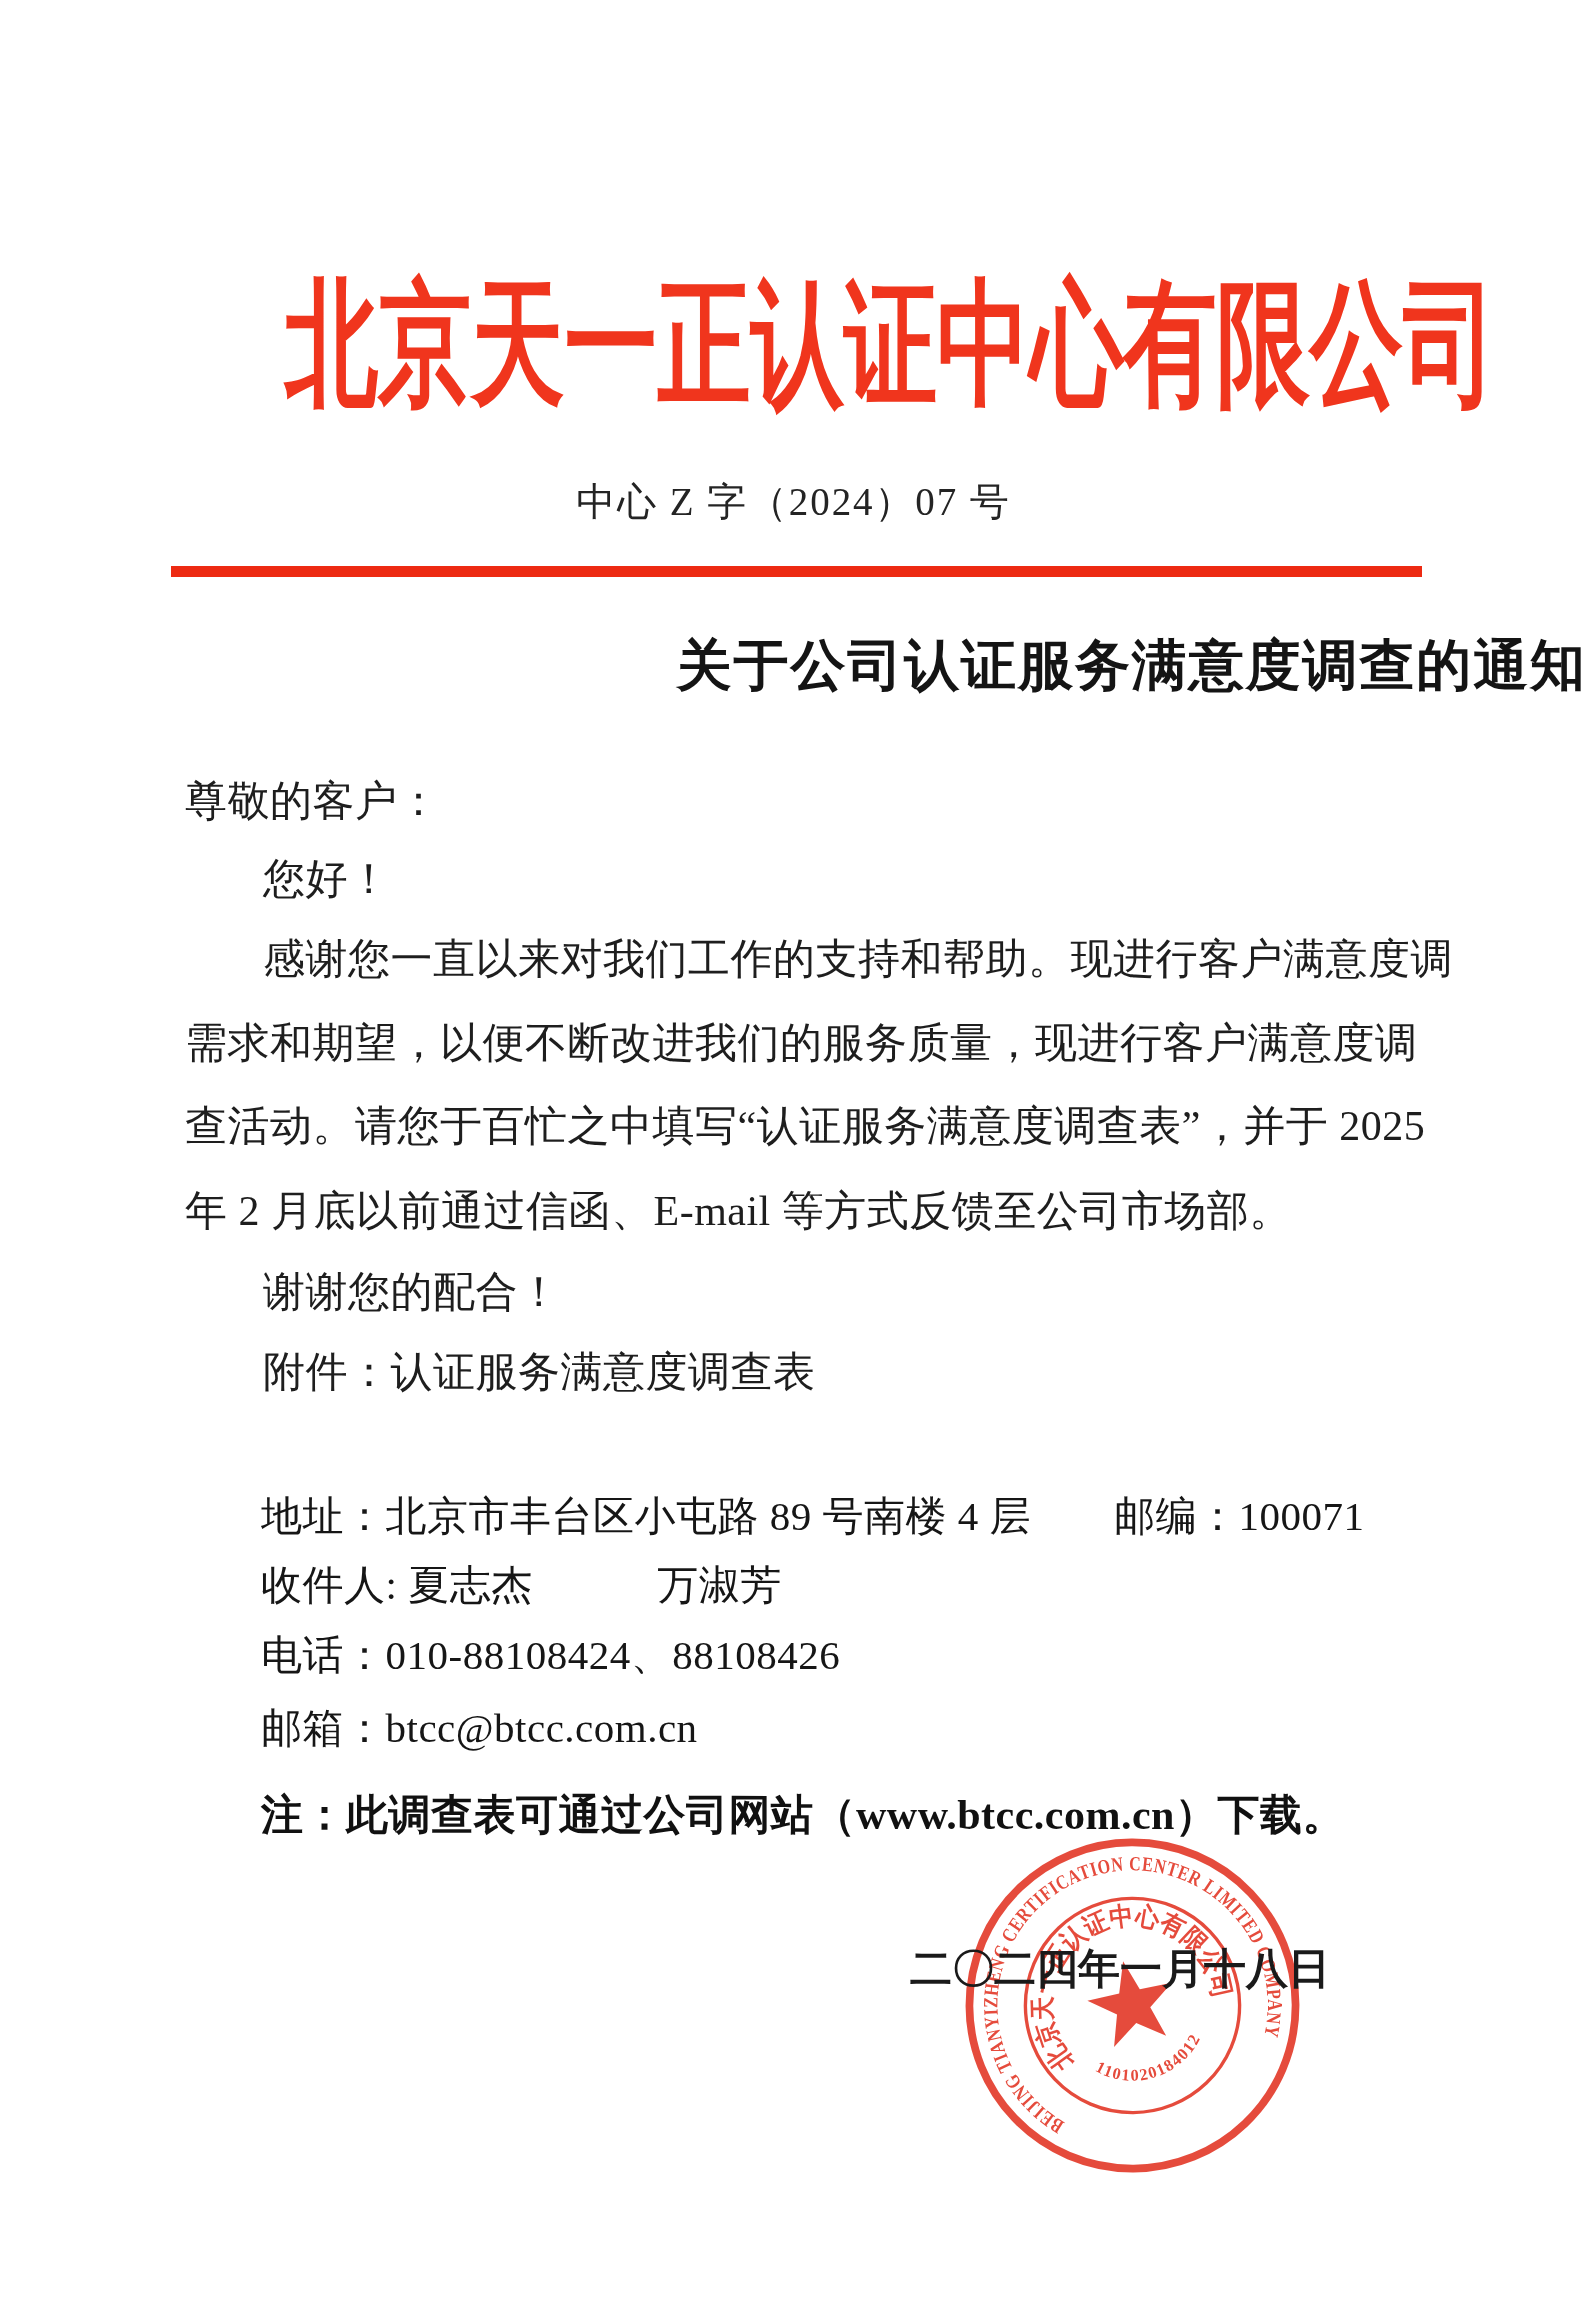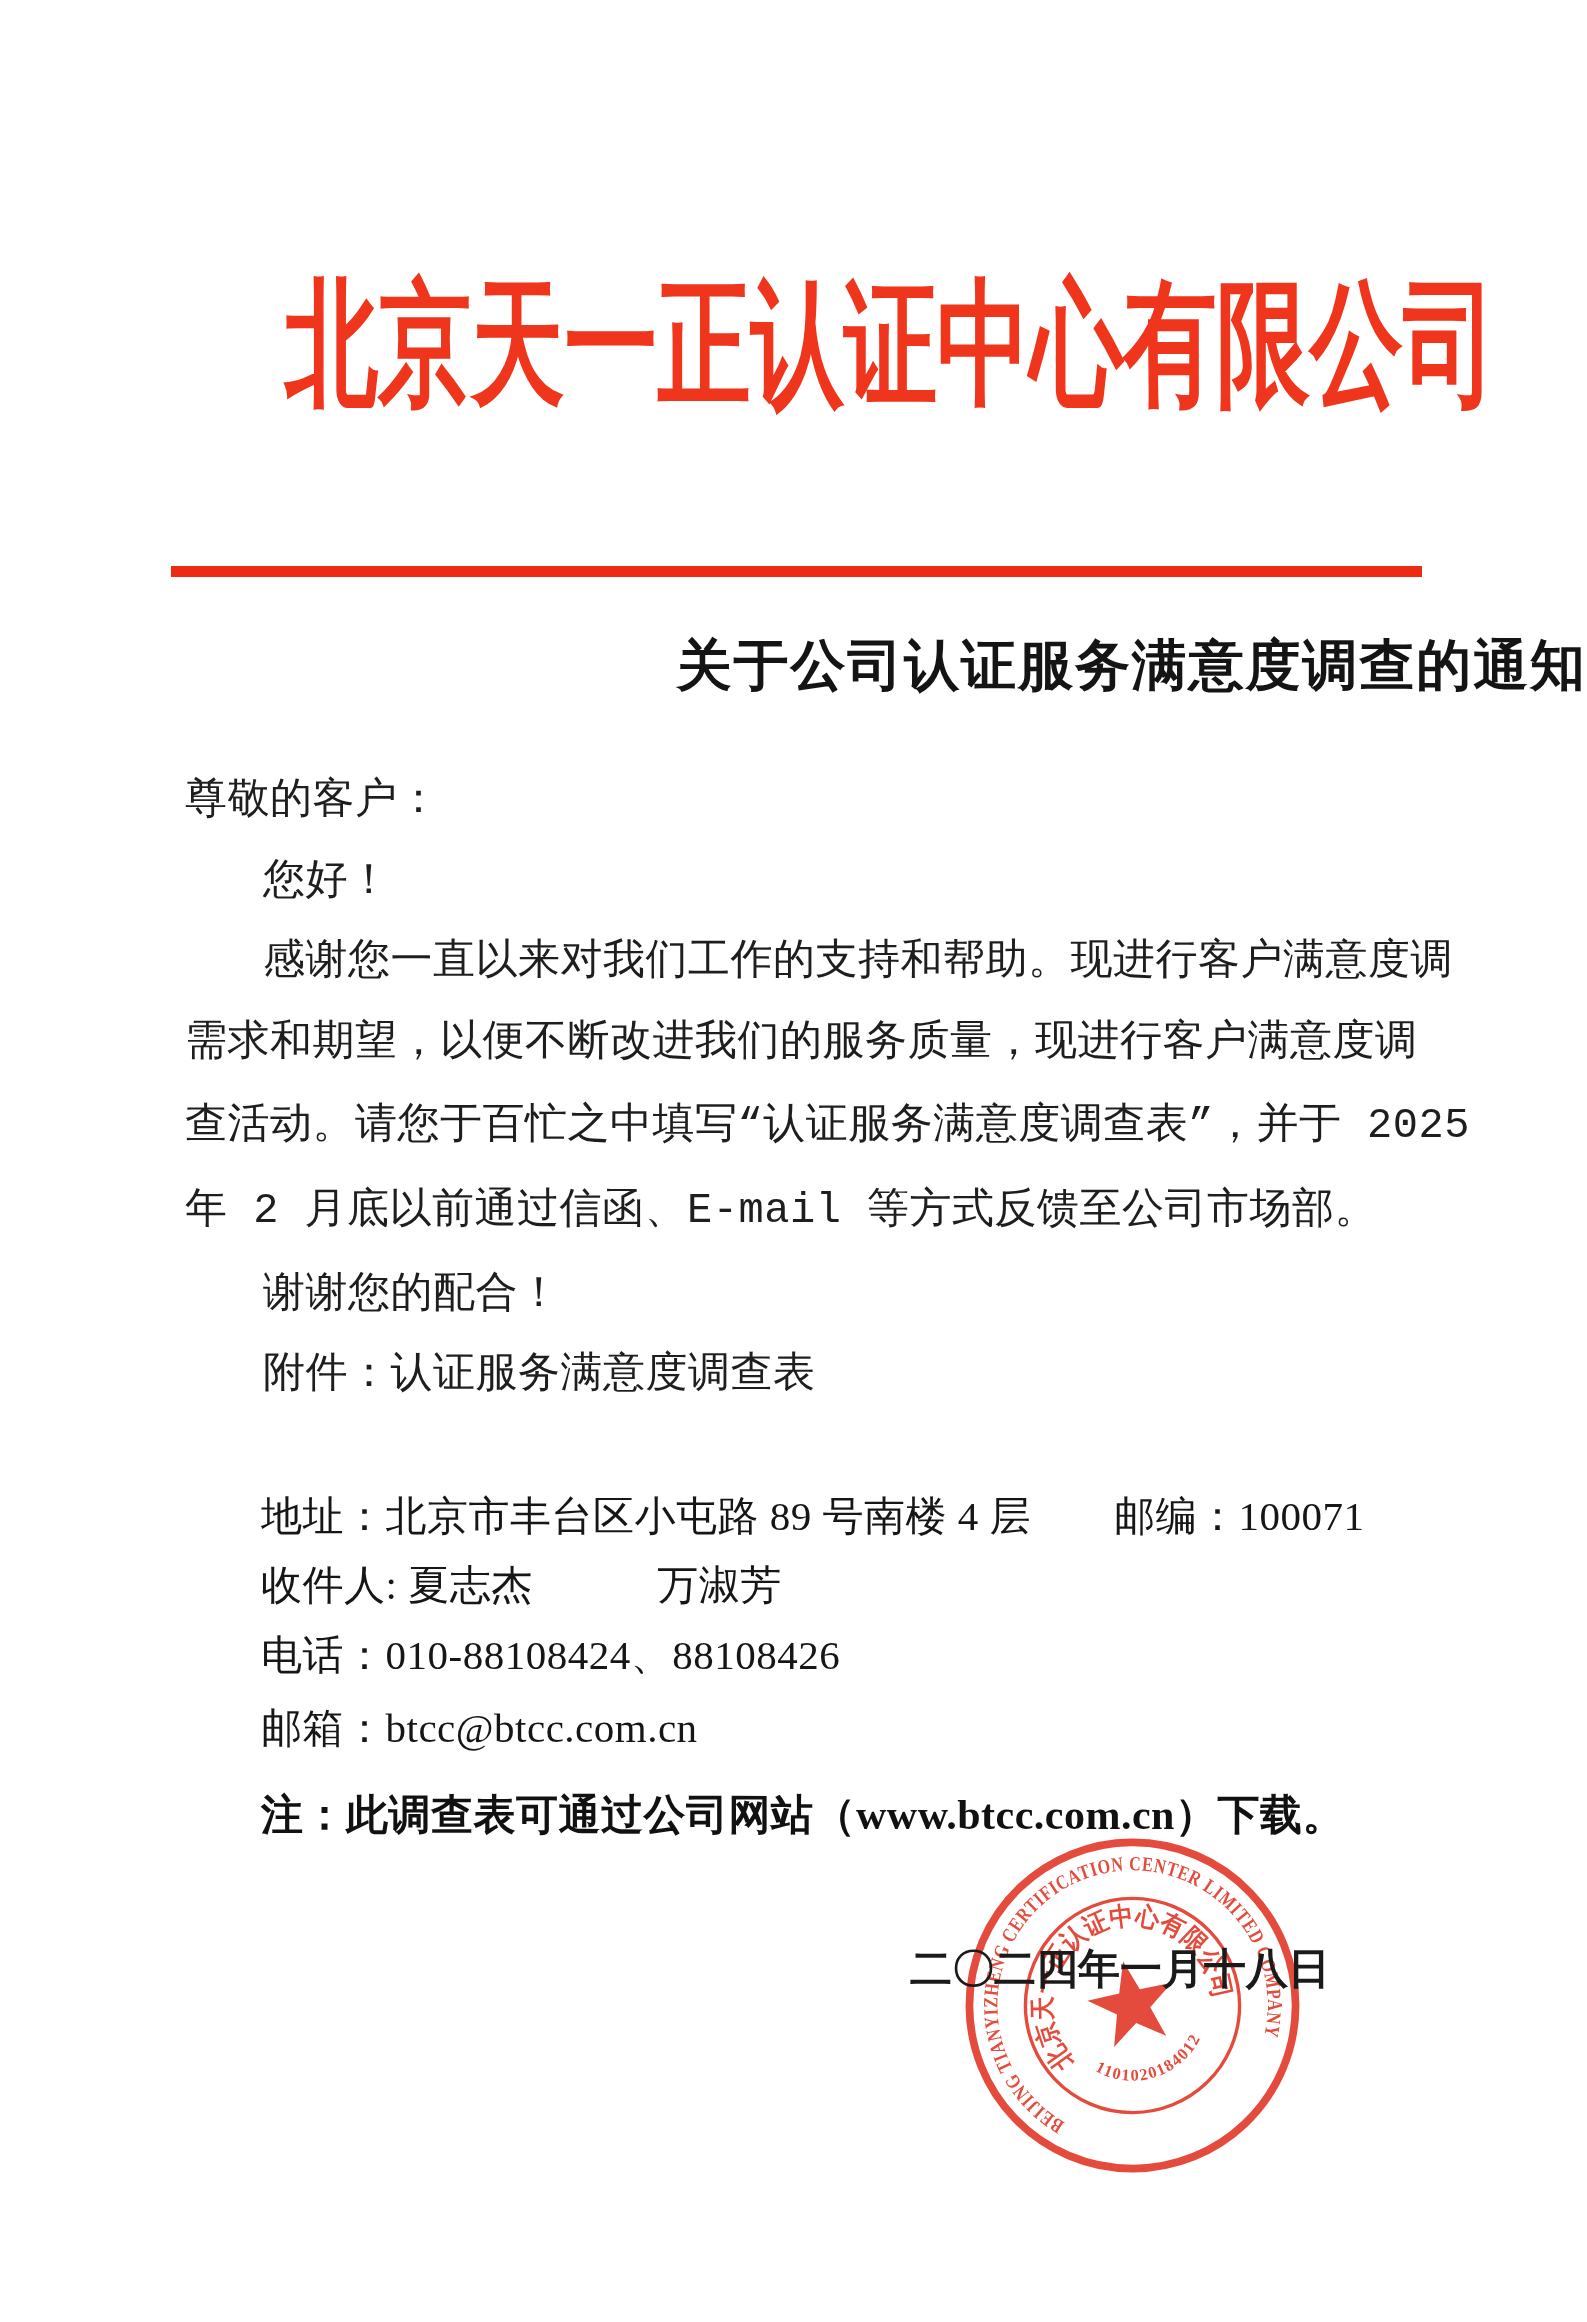--- a/index.html
+++ b/index.html
@@ -40,21 +40,21 @@
   }
   .notice-title{
     top:638px;
     font-size:55px;
     font-weight:bold;
     color:#141414;
     letter-spacing:1.9px;
     text-align:right;
   }
   .bodyline{font-size:42px;color:#1e1e1e;letter-spacing:0.5px;}
-  .m0{left:185px;font-family:Liberation Mono, monospace;}
+  .m0{left:185px;}
   .m1{left:263px;}
   .contactline{font-size:41px;color:#161616;left:261px;letter-spacing:0.5px;}
   .noteline{
     left:261px;top:1794px;
     font-size:42px;font-weight:bold;color:#111111;
     letter-spacing:0.5px;
   }
   .dateline{
     left:910px;top:1948px;
     font-size:42px;color:#1a1a1a;
@@ -70,20 +70,21 @@
 </style>
 </head>
 <body>
 
 <div class="page">
 
   <div class="abs centered company-name">
     <span class="squeeze">北京天一正认证中心有限公司</span>
   </div>
 
+  <div class="abs centered doc-number">中心 Z 字（2024）07 号</div>
 
   <div class="abs red-rule"></div>
 
   <div class="abs centered notice-title">关于公司认证服务满意度调查的通知</div>
 
   <div class="abs bodyline m0" style="top:780px">尊敬的客户：</div>
   <div class="abs bodyline m1" style="top:858px">您好！</div>
   <div class="abs bodyline m1" style="top:938px">感谢您一直以来对我们工作的支持和帮助。现进行客户满意度调</div>
   <div class="abs bodyline m0" style="top:1022px">需求和期望，以便不断改进我们的服务质量，现进行客户满意度调</div>
   <div class="abs bodyline m0" style="top:1105px">查活动。请您于百忙之中填写“认证服务满意度调查表”，并于 2025</div>

